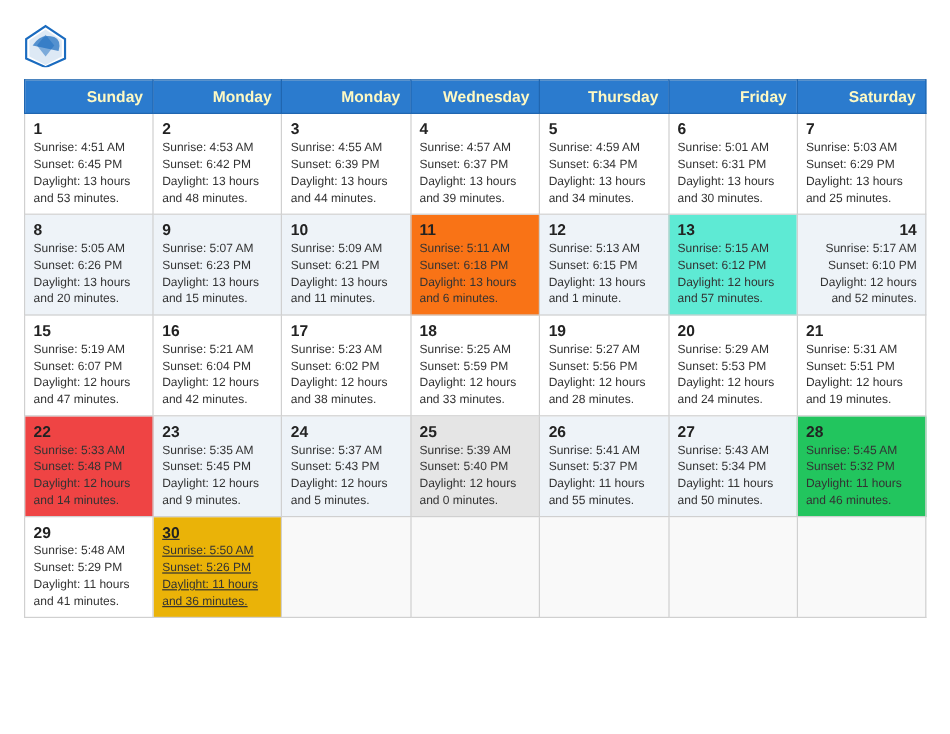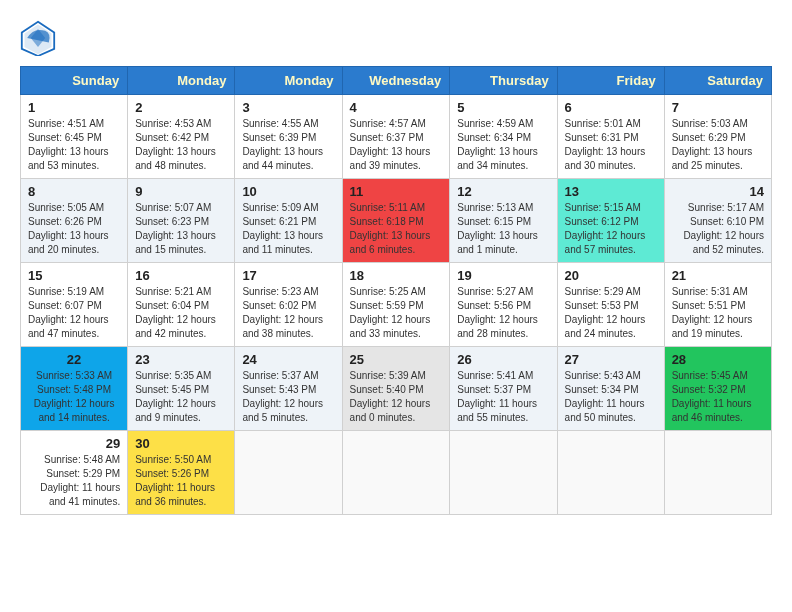--- a/index.html
+++ b/index.html
@@ -130,46 +130,46 @@
         <td style="background-color: rgb(255, 255, 255);"><span class="day-num">3</span><span class="day-info">Sunrise: 4:55 AM<br>Sunset: 6:39 PM<br>Daylight: 13 hours and 44 minutes.</span></td>
         <td style="background-color: rgb(255, 255, 255);"><span class="day-num">4</span><span class="day-info">Sunrise: 4:57 AM<br>Sunset: 6:37 PM<br>Daylight: 13 hours and 39 minutes.</span></td>
         <td style="background-color: rgb(255, 255, 255);"><span class="day-num">5</span><span class="day-info">Sunrise: 4:59 AM<br>Sunset: 6:34 PM<br>Daylight: 13 hours and 34 minutes.</span></td>
         <td style="background-color: rgb(255, 255, 255);"><span class="day-num">6</span><span class="day-info">Sunrise: 5:01 AM<br>Sunset: 6:31 PM<br>Daylight: 13 hours and 30 minutes.</span></td>
         <td style="background-color: rgb(255, 255, 255);"><span class="day-num">7</span><span class="day-info">Sunrise: 5:03 AM<br>Sunset: 6:29 PM<br>Daylight: 13 hours and 25 minutes.</span></td>
       </tr>
       <tr>
         <td style="background-color: rgb(238, 243, 248);"><span class="day-num">8</span><span class="day-info">Sunrise: 5:05 AM<br>Sunset: 6:26 PM<br>Daylight: 13 hours and 20 minutes.</span></td>
         <td style="background-color: rgb(238, 243, 248);"><span class="day-num">9</span><span class="day-info">Sunrise: 5:07 AM<br>Sunset: 6:23 PM<br>Daylight: 13 hours and 15 minutes.</span></td>
         <td style="background-color: rgb(238, 243, 248);"><span class="day-num">10</span><span class="day-info">Sunrise: 5:09 AM<br>Sunset: 6:21 PM<br>Daylight: 13 hours and 11 minutes.</span></td>
-        <td style="background-color: #ef4444;"><span class="day-num">11</span><span class="day-info">Sunrise: 5:11 AM<br>Sunset: 6:18 PM<br>Daylight: 13 hours and 6 minutes.</span></td>
+        <td style="background-color: #f97316;"><span class="day-num">11</span><span class="day-info">Sunrise: 5:11 AM<br>Sunset: 6:18 PM<br>Daylight: 13 hours and 6 minutes.</span></td>
         <td style="background-color: rgb(238, 243, 248);"><span class="day-num">12</span><span class="day-info">Sunrise: 5:13 AM<br>Sunset: 6:15 PM<br>Daylight: 13 hours and 1 minute.</span></td>
         <td style="background-color: #5eead4;"><span class="day-num">13</span><span class="day-info">Sunrise: 5:15 AM<br>Sunset: 6:12 PM<br>Daylight: 12 hours and 57 minutes.</span></td>
         <td style="background-color: rgb(238, 243, 248); text-align: right;"><span class="day-num">14</span><span class="day-info">Sunrise: 5:17 AM<br>Sunset: 6:10 PM<br>Daylight: 12 hours and 52 minutes.</span></td>
       </tr>
       <tr>
         <td style="background-color: rgb(255, 255, 255);"><span class="day-num">15</span><span class="day-info">Sunrise: 5:19 AM<br>Sunset: 6:07 PM<br>Daylight: 12 hours and 47 minutes.</span></td>
         <td style="background-color: rgb(255, 255, 255);"><span class="day-num">16</span><span class="day-info">Sunrise: 5:21 AM<br>Sunset: 6:04 PM<br>Daylight: 12 hours and 42 minutes.</span></td>
         <td style="background-color: rgb(255, 255, 255);"><span class="day-num">17</span><span class="day-info">Sunrise: 5:23 AM<br>Sunset: 6:02 PM<br>Daylight: 12 hours and 38 minutes.</span></td>
         <td style="background-color: rgb(255, 255, 255);"><span class="day-num">18</span><span class="day-info">Sunrise: 5:25 AM<br>Sunset: 5:59 PM<br>Daylight: 12 hours and 33 minutes.</span></td>
         <td style="background-color: rgb(255, 255, 255);"><span class="day-num">19</span><span class="day-info">Sunrise: 5:27 AM<br>Sunset: 5:56 PM<br>Daylight: 12 hours and 28 minutes.</span></td>
         <td style="background-color: rgb(255, 255, 255);"><span class="day-num">20</span><span class="day-info">Sunrise: 5:29 AM<br>Sunset: 5:53 PM<br>Daylight: 12 hours and 24 minutes.</span></td>
         <td style="background-color: rgb(255, 255, 255);"><span class="day-num">21</span><span class="day-info">Sunrise: 5:31 AM<br>Sunset: 5:51 PM<br>Daylight: 12 hours and 19 minutes.</span></td>
       </tr>
       <tr>
-        <td style="background-color: #0ea5e9; text-align: center;"><span class="day-num">22</span><span class="day-info">Sunrise: 5:33 AM<br>Sunset: 5:48 PM<br>Daylight: 12 hours and 14 minutes.</span></td>
+        <td style="background-color: #ef4444;"><span class="day-num">22</span><span class="day-info">Sunrise: 5:33 AM<br>Sunset: 5:48 PM<br>Daylight: 12 hours and 14 minutes.</span></td>
         <td style="background-color: rgb(238, 243, 248);"><span class="day-num">23</span><span class="day-info">Sunrise: 5:35 AM<br>Sunset: 5:45 PM<br>Daylight: 12 hours and 9 minutes.</span></td>
         <td style="background-color: rgb(238, 243, 248);"><span class="day-num">24</span><span class="day-info">Sunrise: 5:37 AM<br>Sunset: 5:43 PM<br>Daylight: 12 hours and 5 minutes.</span></td>
         <td style="background-color: #e5e5e5;"><span class="day-num">25</span><span class="day-info">Sunrise: 5:39 AM<br>Sunset: 5:40 PM<br>Daylight: 12 hours and 0 minutes.</span></td>
         <td style="background-color: rgb(238, 243, 248);"><span class="day-num">26</span><span class="day-info">Sunrise: 5:41 AM<br>Sunset: 5:37 PM<br>Daylight: 11 hours and 55 minutes.</span></td>
         <td style="background-color: rgb(238, 243, 248);"><span class="day-num">27</span><span class="day-info">Sunrise: 5:43 AM<br>Sunset: 5:34 PM<br>Daylight: 11 hours and 50 minutes.</span></td>
         <td style="background-color: #22c55e;"><span class="day-num">28</span><span class="day-info">Sunrise: 5:45 AM<br>Sunset: 5:32 PM<br>Daylight: 11 hours and 46 minutes.</span></td>
       </tr>
       <tr>
-        <td style="background-color: rgb(255, 255, 255); text-align: right;"><span class="day-num">29</span><span class="day-info">Sunrise: 5:48 AM<br>Sunset: 5:29 PM<br>Daylight: 11 hours and 41 minutes.</span></td>
-        <td style="background-color: #fde047;"><span class="day-num">30</span><span class="day-info">Sunrise: 5:50 AM<br>Sunset: 5:26 PM<br>Daylight: 11 hours and 36 minutes.</span></td>
+        <td style="background-color: rgb(255, 255, 255);"><span class="day-num">29</span><span class="day-info">Sunrise: 5:48 AM<br>Sunset: 5:29 PM<br>Daylight: 11 hours and 41 minutes.</span></td>
+        <td style="background-color: #eab308; text-decoration: underline;"><span class="day-num">30</span><span class="day-info">Sunrise: 5:50 AM<br>Sunset: 5:26 PM<br>Daylight: 11 hours and 36 minutes.</span></td>
         <td class="empty-cell"></td>
         <td class="empty-cell"></td>
         <td class="empty-cell"></td>
         <td class="empty-cell"></td>
         <td class="empty-cell"></td>
       </tr>
     </tbody>
 </table>
 
 </body></html>

